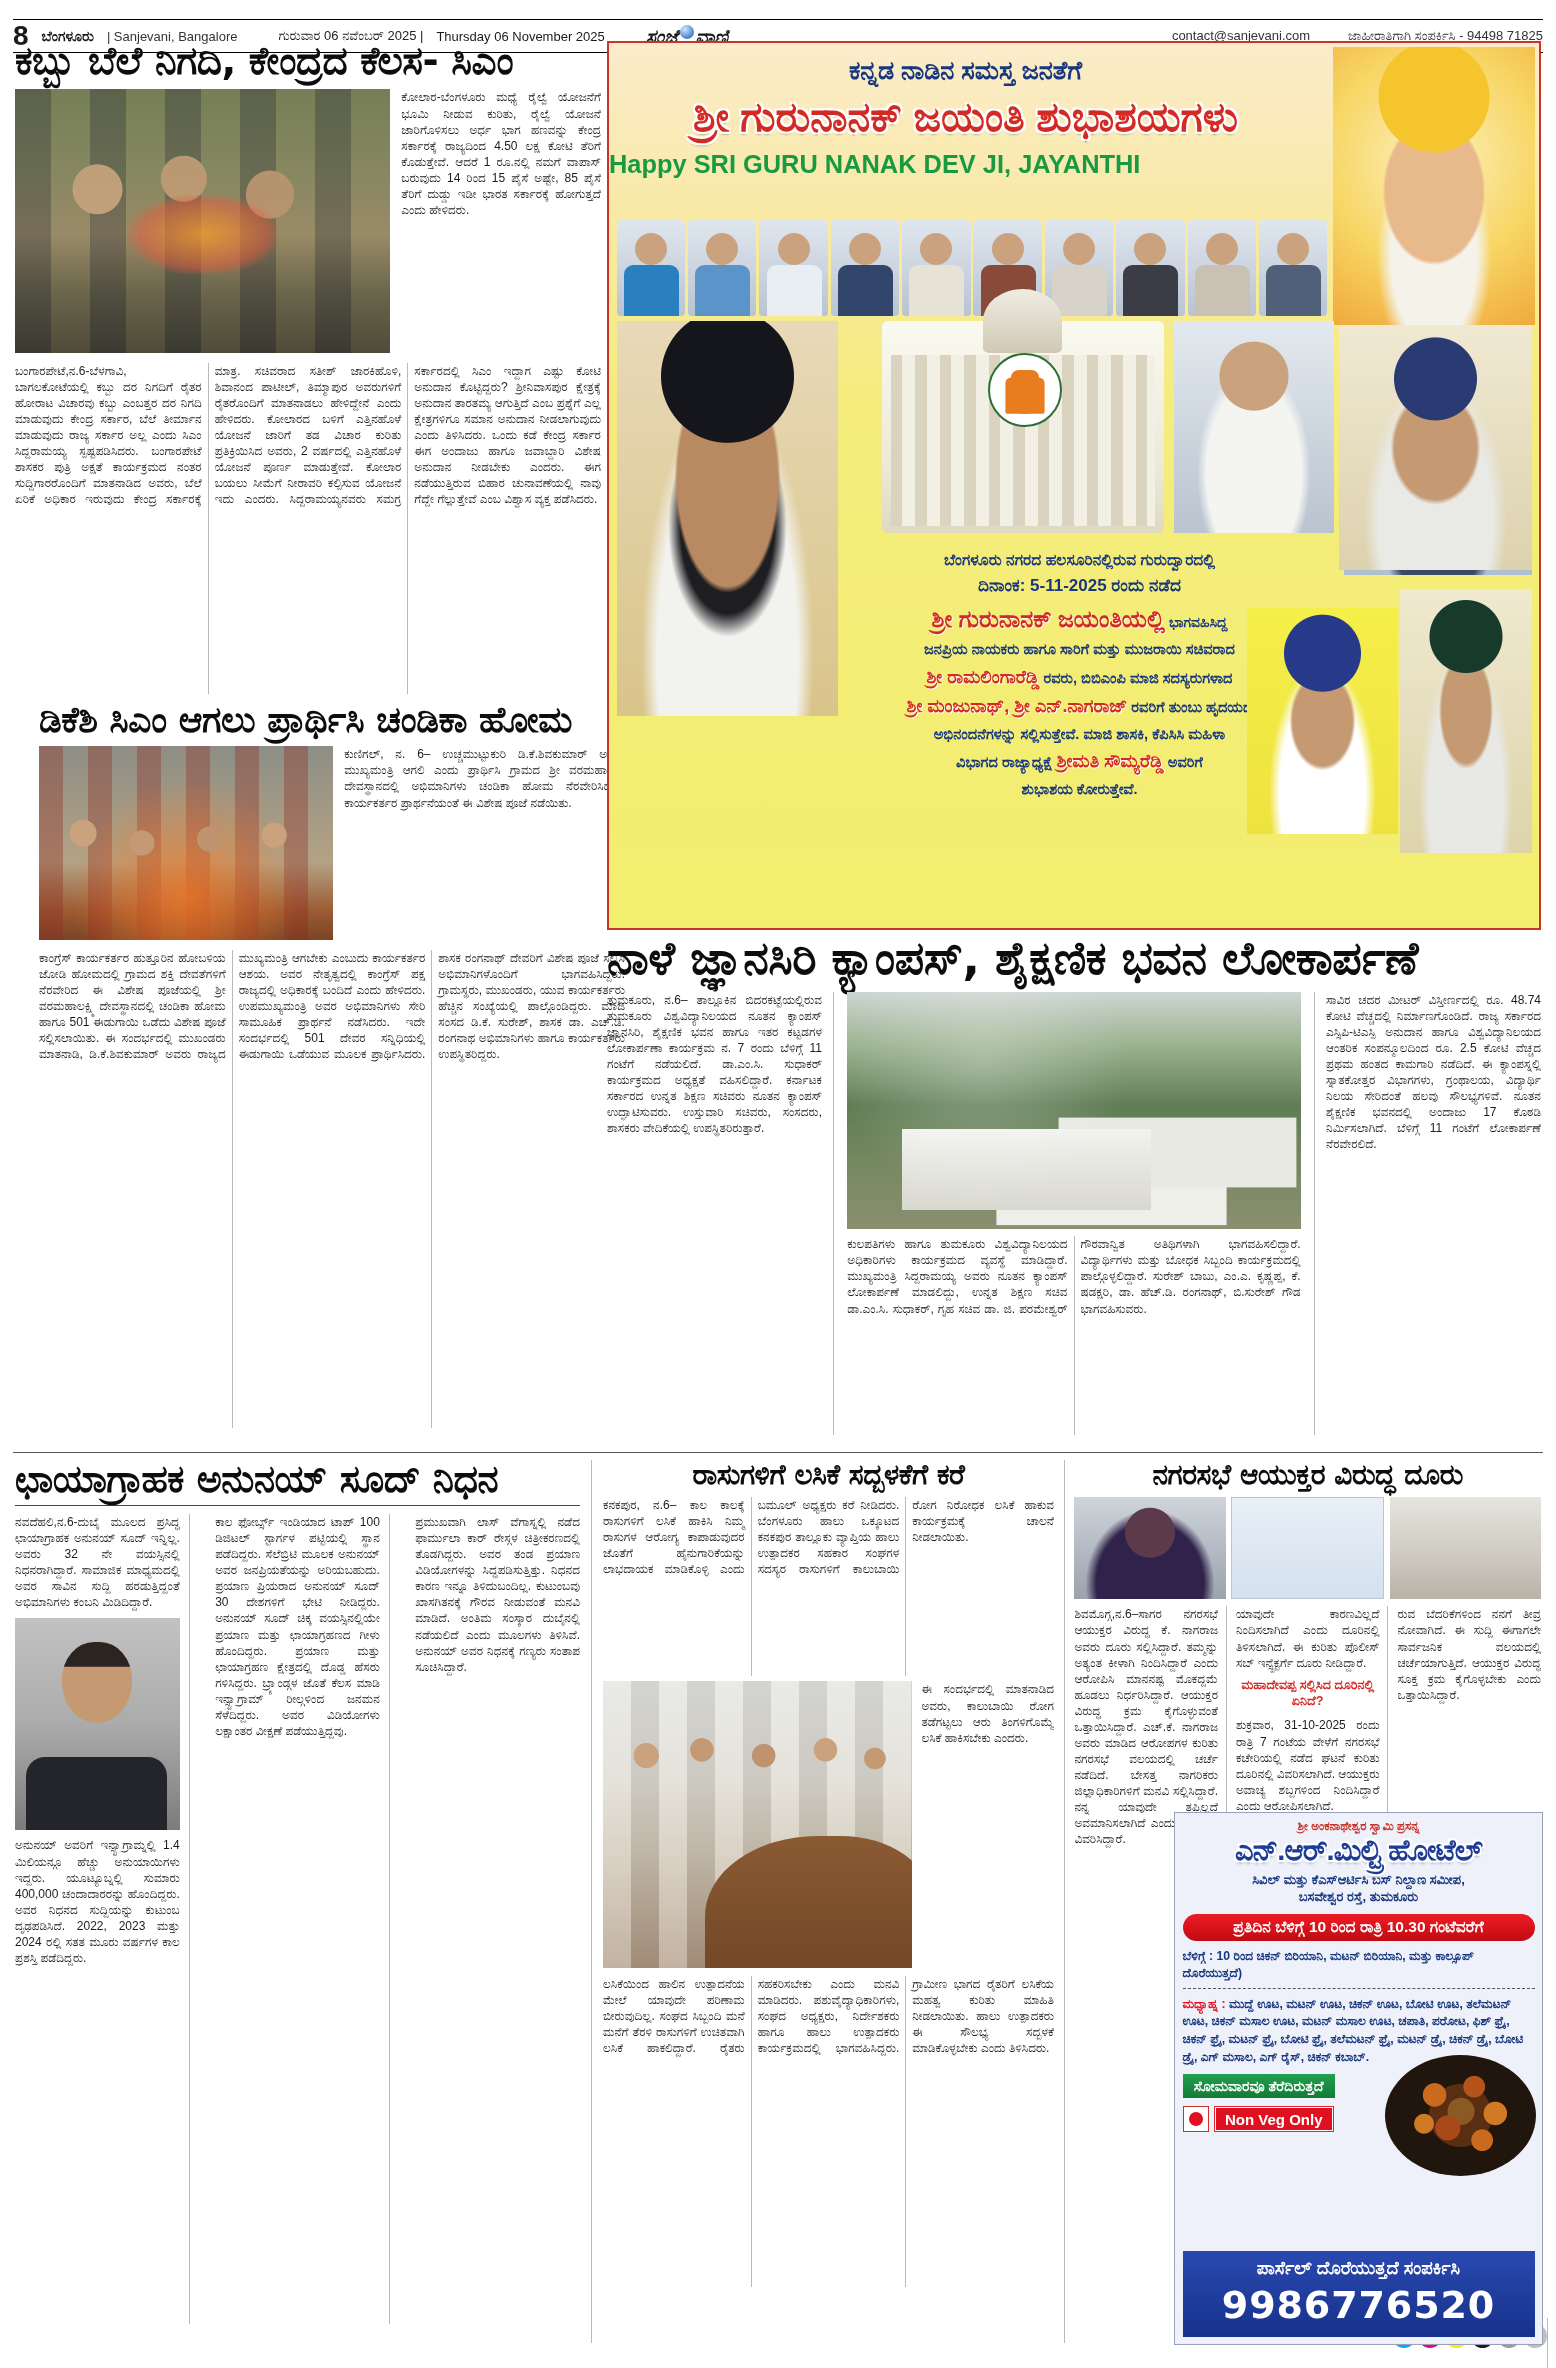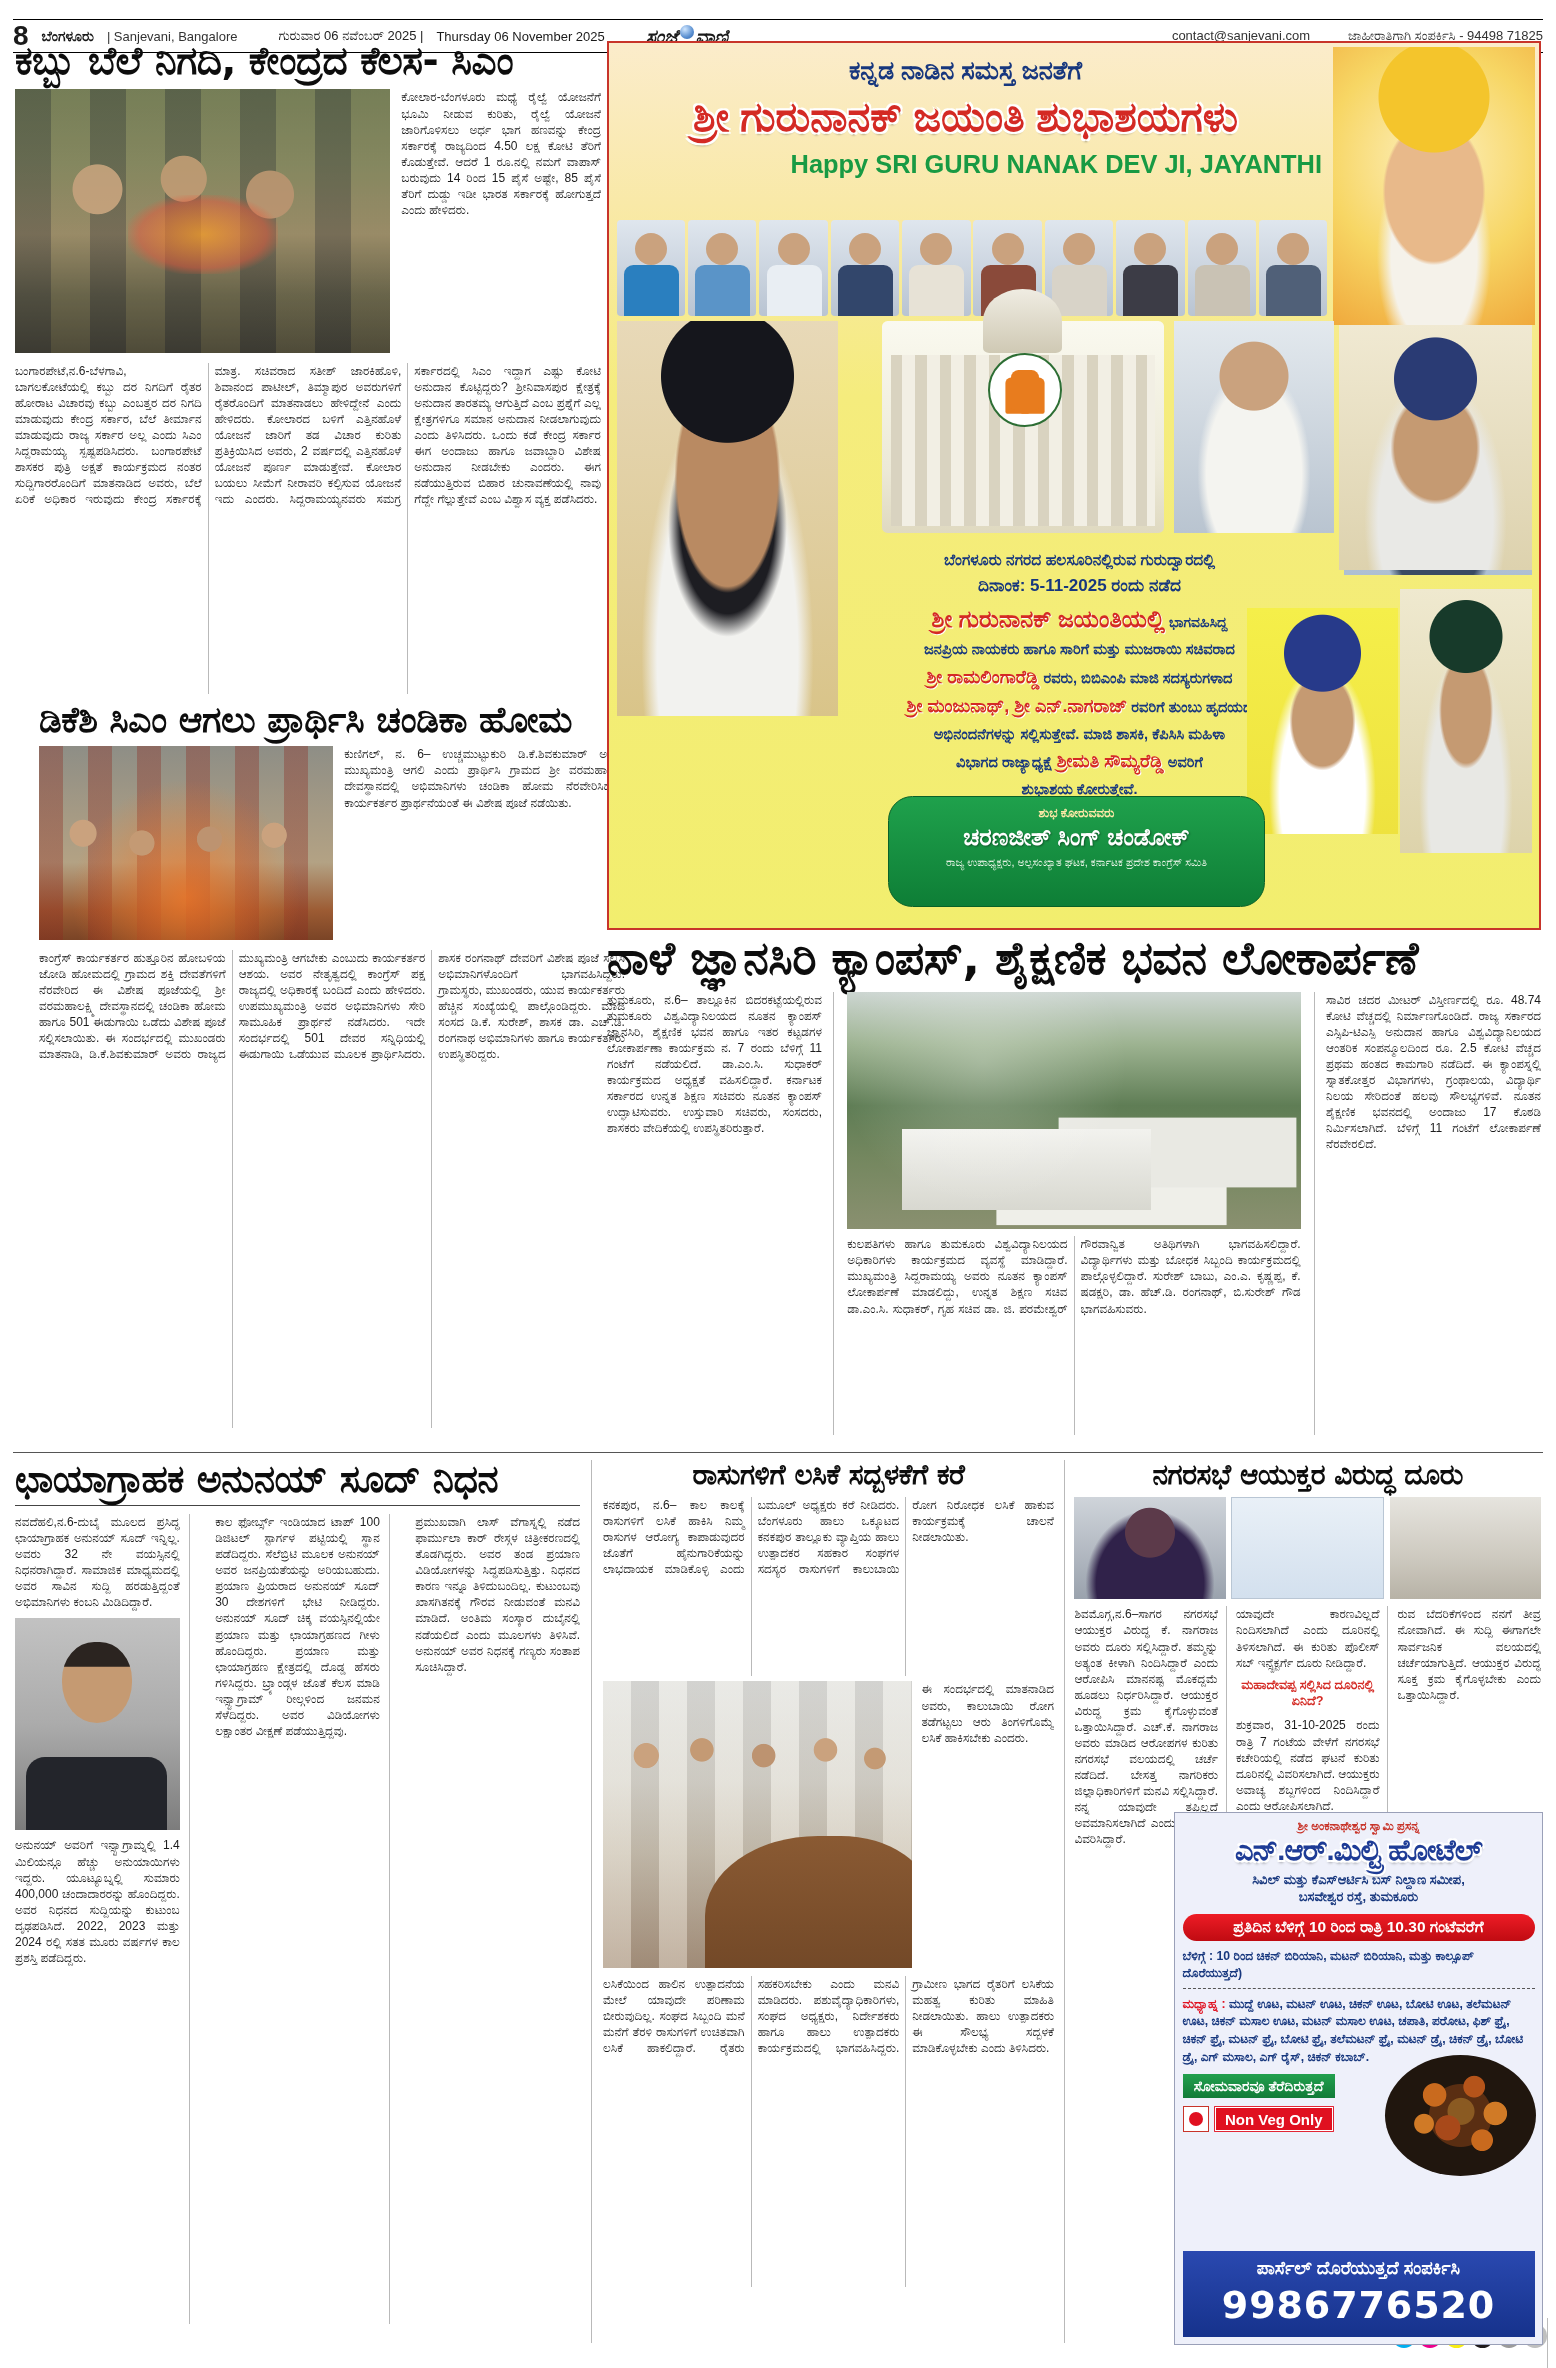--- a/index.html
+++ b/index.html
@@ -49,21 +49,21 @@
      radial-gradient(ellipse at 50% 78%,rgba(240,120,40,.8),transparent 55%),
      repeating-linear-gradient(90deg,rgba(140,40,30,.35) 0 24.5px,transparent 24.5px 49px);}
   .chn-side{flex:1;}
   .chn-body{margin-top:9.4px;height:478px;overflow:hidden;}
   
   #ad-gurunanak{left:607px;top:41px;width:934px;height:889px;border:2.8px solid #c8342a;box-sizing:border-box;
     background:linear-gradient(180deg,#fbeccb 0%,#f9e9a8 18%,#f5ec7d 40%,#f2ee6e 100%);overflow:hidden;}
   .gn-line1{margin-top:13px;text-align:center;color:#17377e;font-weight:bold;font-size:25.4px;padding-right:217px;}
   .gn-line2{margin-top:7.5px;text-align:center;color:#d42a24;font-weight:bold;font-size:41px;padding-right:217px;
     text-shadow:-1.9px -1.9px 0 #fff,1.9px -1.9px 0 #fff,-1.9px 1.9px 0 #fff,1.9px 1.9px 0 #fff,0 2.8px 1.9px rgba(0,0,0,.25);}
-  .gn-line3{margin-top:9.4px;text-align:right;color:#189a43;font-weight:bold;font-size:25.4px;padding-right:217px;}
+  .gn-line3{margin-top:9.4px;text-align:left;color:#189a43;font-weight:bold;font-size:25.4px;padding-right:217px;}
   .gn-guru{position:absolute;right:3.8px;top:3.8px;width:202px;height:278px;
     background:radial-gradient(circle at 50% 18%,#f4c52c 0 55px,transparent 56px),
                radial-gradient(ellipse at 50% 52%,#e8b98a 0 34%,transparent 36%),
                radial-gradient(ellipse at 50% 75%,#f5f2ea 0 30%,transparent 40%),
                radial-gradient(circle at 50% 40%,#fdf0c0,#f7d664 55%,#f0a93c 100%);}
   .gn-strip{position:absolute;left:7.5px;top:177px;width:711px;height:96px;display:flex;gap:2.8px;}
   .gn-strip .face{flex:1;border-radius:3.8px;position:relative;background:linear-gradient(180deg,#dfe6ee 0%,#b9c4d2 100%);overflow:hidden;}
   .gn-strip .face:before{content:"";position:absolute;left:50%;top:13px;width:32px;height:32px;margin-left:-16px;border-radius:50%;background:#caa27e;}
   .gn-strip .face:after{content:"";position:absolute;left:50%;top:45px;width:55px;height:51px;margin-left:-27px;border-radius:9.4px 9.4px 0 0;background:#6b7486;}
   .gn-strip .face:nth-child(1):after{background:#2a7fbf;}
@@ -293,25 +293,20 @@
     <div class="gn-l">ಅಭಿನಂದನೆಗಳನ್ನು ಸಲ್ಲಿಸುತ್ತೇವೆ. ಮಾಜಿ ಶಾಸಕಿ, ಕೆಪಿಸಿಸಿ ಮಹಿಳಾ</div>
     <div class="gn-l">
       <span>ವಿಭಾಗದ ರಾಜ್ಯಾಧ್ಯಕ್ಷೆ</span>
       <span class="red">ಶ್ರೀಮತಿ ಸೌಮ್ಯರೆಡ್ಡಿ</span>
       <span>ಅವರಿಗೆ</span>
     </div>
     <div class="gn-l">ಶುಭಾಶಯ ಕೋರುತ್ತೇವೆ.</div>
   </div>
   <div class="gn-portrait-r1"></div>
   <div class="gn-portrait-r2"></div>
-  <div class="gn-badge">
-    <div class="t">ಶುಭ ಕೋರುವವರು</div>
-    <div class="n">ಚರಣಜೀತ್ ಸಿಂಗ್ ಚಂಡೋಕ್</div>
-    <div class="r">ರಾಜ್ಯ ಉಪಾಧ್ಯಕ್ಷರು, ಅಲ್ಪಸಂಖ್ಯಾತ ಘಟಕ, ಕರ್ನಾಟಕ ಪ್ರದೇಶ ಕಾಂಗ್ರೆಸ್ ಸಮಿತಿ</div>
-  </div>
 </div>
 
 <div class="article" id="art-gnanasiri">
   <div class="headline">ನಾಳೆ ಜ್ಞಾನಸಿರಿ ಕ್ಯಾಂಪಸ್, ಶೈಕ್ಷಣಿಕ ಭವನ ಲೋಕಾರ್ಪಣೆ</div>
   <div class="gna-row">
     <div class="gna-col bt vrule-r" style="padding-right:11.3px;">ತುಮಕೂರು, ನ.6– ತಾಲ್ಲೂಕಿನ ಬಿದರಕಟ್ಟೆಯಲ್ಲಿರುವ ತುಮಕೂರು ವಿಶ್ವವಿದ್ಯಾನಿಲಯದ ನೂತನ ಕ್ಯಾಂಪಸ್ ಜ್ಞಾನಸಿರಿ, ಶೈಕ್ಷಣಿಕ ಭವನ ಹಾಗೂ ಇತರ ಕಟ್ಟಡಗಳ ಲೋಕಾರ್ಪಣಾ ಕಾರ್ಯಕ್ರಮ ನ. 7 ರಂದು ಬೆಳಿಗ್ಗೆ 11 ಗಂಟೆಗೆ ನಡೆಯಲಿದೆ. ಡಾ.ಎಂ.ಸಿ. ಸುಧಾಕರ್ ಕಾರ್ಯಕ್ರಮದ ಅಧ್ಯಕ್ಷತೆ ವಹಿಸಲಿದ್ದಾರೆ. ಕರ್ನಾಟಕ ಸರ್ಕಾರದ ಉನ್ನತ ಶಿಕ್ಷಣ ಸಚಿವರು ನೂತನ ಕ್ಯಾಂಪಸ್ ಉದ್ಘಾಟಿಸುವರು. ಉಸ್ತುವಾರಿ ಸಚಿವರು, ಸಂಸದರು, ಶಾಸಕರು ವೇದಿಕೆಯಲ್ಲಿ ಉಪಸ್ಥಿತರಿರುತ್ತಾರೆ.</div>
     <div class="gna-center">
       <div class="gna-photo photo"></div>
       <div class="gna-body2 bt c2">ಕುಲಪತಿಗಳು ಹಾಗೂ ತುಮಕೂರು ವಿಶ್ವವಿದ್ಯಾನಿಲಯದ ಅಧಿಕಾರಿಗಳು ಕಾರ್ಯಕ್ರಮದ ವ್ಯವಸ್ಥೆ ಮಾಡಿದ್ದಾರೆ. ಮುಖ್ಯಮಂತ್ರಿ ಸಿದ್ದರಾಮಯ್ಯ ಅವರು ನೂತನ ಕ್ಯಾಂಪಸ್ ಲೋಕಾರ್ಪಣೆ ಮಾಡಲಿದ್ದು, ಉನ್ನತ ಶಿಕ್ಷಣ ಸಚಿವ ಡಾ.ಎಂ.ಸಿ. ಸುಧಾಕರ್, ಗೃಹ ಸಚಿವ ಡಾ. ಜಿ. ಪರಮೇಶ್ವರ್ ಗೌರವಾನ್ವಿತ ಅತಿಥಿಗಳಾಗಿ ಭಾಗವಹಿಸಲಿದ್ದಾರೆ. ವಿದ್ಯಾರ್ಥಿಗಳು ಮತ್ತು ಬೋಧಕ ಸಿಬ್ಬಂದಿ ಕಾರ್ಯಕ್ರಮದಲ್ಲಿ ಪಾಲ್ಗೊಳ್ಳಲಿದ್ದಾರೆ. ಸುರೇಶ್ ಬಾಬು, ಎಂ.ಎ. ಕೃಷ್ಣಪ್ಪ, ಕೆ. ಷಡಕ್ಷರಿ, ಡಾ. ಹೆಚ್.ಡಿ. ರಂಗನಾಥ್, ಬಿ.ಸುರೇಶ್ ಗೌಡ ಭಾಗವಹಿಸುವರು.</div>
     </div>

